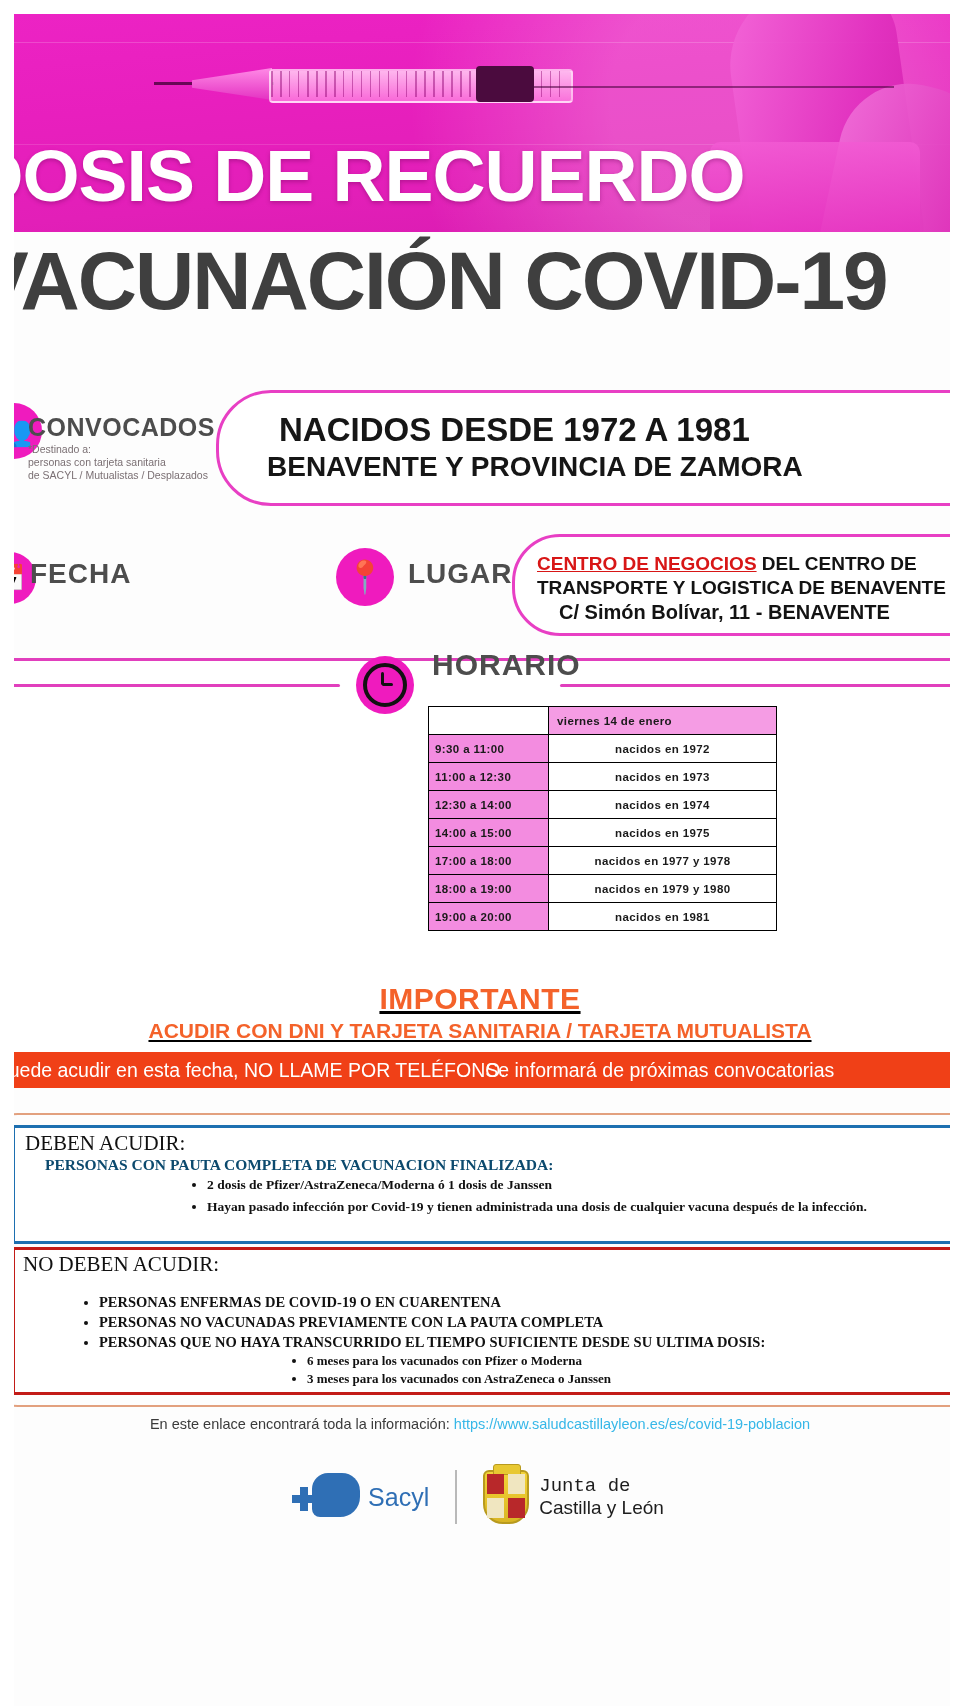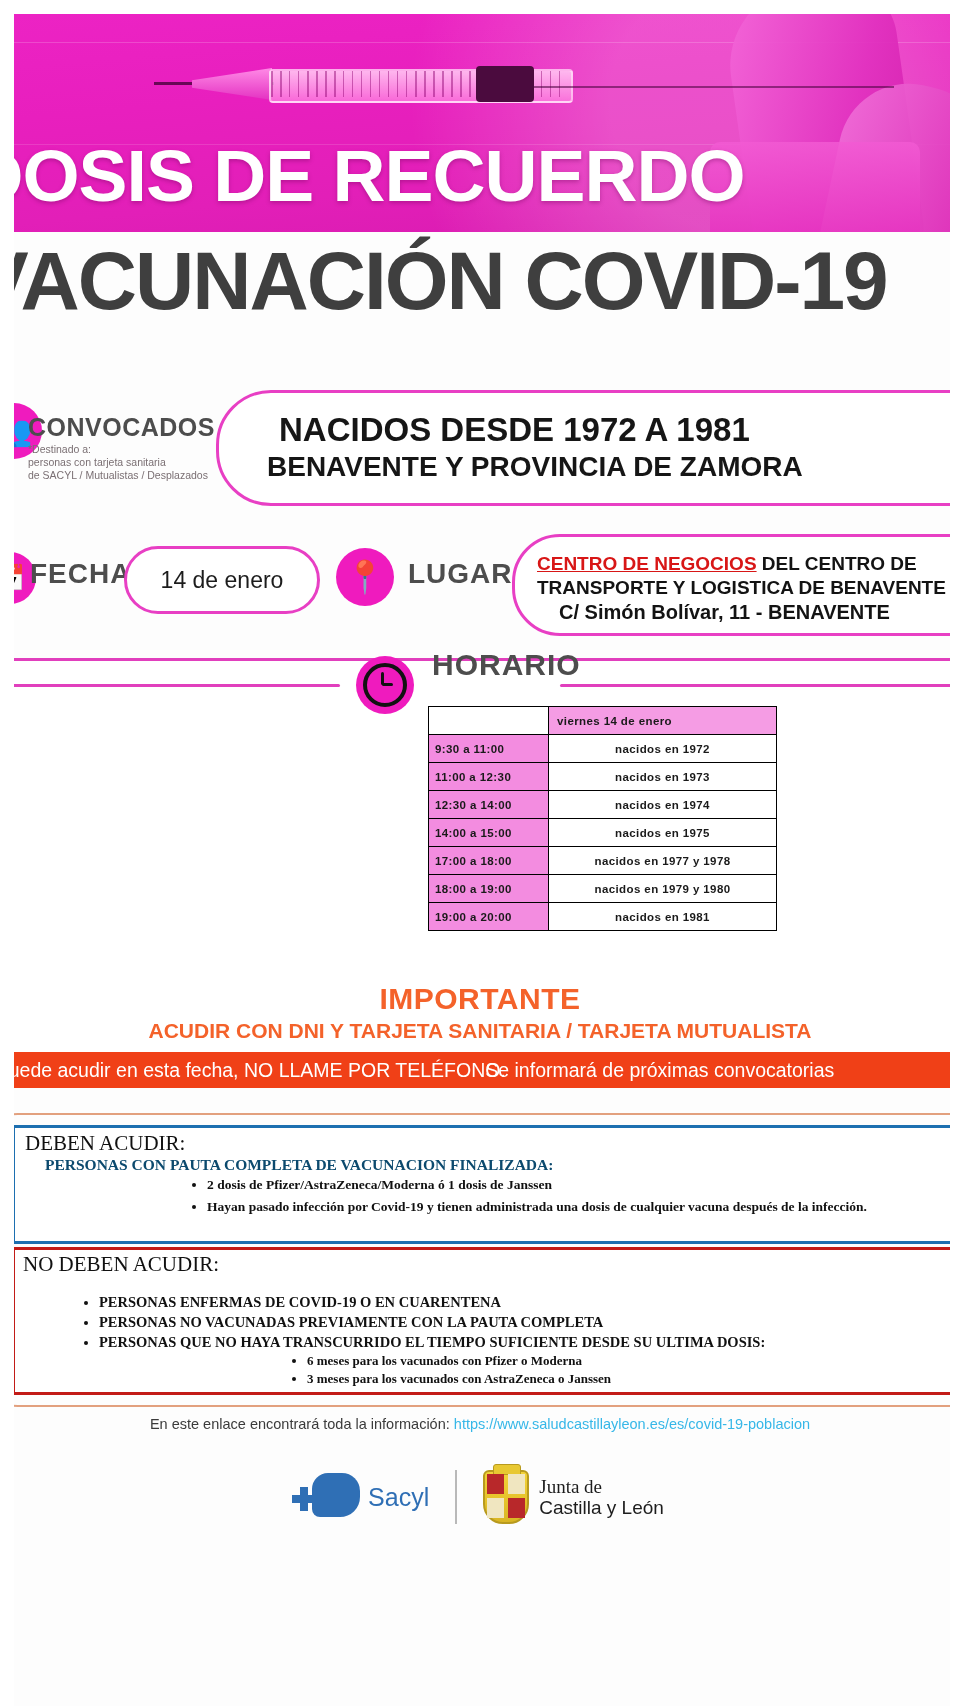--- a/index.html
+++ b/index.html
@@ -214,21 +214,21 @@
     color:#1a1a1a;
     letter-spacing:.4px;
   }
   .sched .c-time{width:112px;background:#f38ce0;padding-left:6px;text-align:left;}
   .sched .c-val{width:218px;background:#ffffff;text-align:center;}
   .sched .hdr-blank{background:#ffffff;border:1px solid #000;}
   .sched .hdr-day{background:#f59ce4;text-align:left;padding-left:8px;}
 
   
   .importante{
-    position:absolute;left:0;top:982px;width:960px;text-align:center;
+    position:absolute;left:0;top:982px;width:960px;text-align:center;text-decoration:underline;
   }
   .imp-title{
     font-weight:bold;font-size:30px;color:#f4622a;letter-spacing:.5px;
     font-family:"Liberation Sans", sans-serif;
   }
   .imp-sub{
     margin-top:3px;
     font-weight:bold;font-size:21px;color:#f4622a;
     font-family:"Liberation Sans", sans-serif;
   }
@@ -322,21 +322,21 @@
     background:linear-gradient(180deg,#f2d23a 0%, #eac72f 40%, #d9b524 100%);
     border:2px solid #b89a1e;
     border-radius:6px 6px 20px 20px;
   }
   .shield .q1{position:absolute;left:2px;top:2px;width:17px;height:20px;background:#b8282a;}
   .shield .q2{position:absolute;right:2px;top:2px;width:17px;height:20px;background:#f0e6c0;}
   .shield .q3{position:absolute;left:2px;bottom:4px;width:17px;height:20px;background:#f0e6c0;}
   .shield .q4{position:absolute;right:2px;bottom:4px;width:17px;height:20px;background:#b8282a;}
   .shield .crown{position:absolute;left:8px;top:-8px;width:26px;height:9px;background:#e8c832;border:1px solid #b89a1e;border-radius:3px 3px 0 0;}
   .junta-txt{line-height:21px;}
-  .junta-txt .j1{font-size:19px;color:#1d1d1d;font-family:Liberation Serif, serif;}
+  .junta-txt .j1{font-size:19px;color:#1d1d1d;font-family:Liberation Mono, monospace;}
   .junta-txt .j2{font-size:19px;font-weight:normal;color:#1d1d1d;font-family:"Liberation Sans", sans-serif;}
 </style>
 </head>
 <body>
 
 <div class="poster">
 
   <div class="hero">
     <div class="hgline"></div>
     <div class="hgline2"></div>
@@ -368,23 +368,20 @@
       <div class="l1">NACIDOS DESDE 1972 A 1981</div>
       <div class="l2">BENAVENTE Y PROVINCIA DE ZAMORA</div>
     </div>
   </div>
 
   <div class="row-fecha">
     <div class="ico-circle ico-cal">
       <span class="cal-glyph">📅</span>
     </div>
     <div class="lbl-fecha">FECHA</div>
-    <div class="pill-fecha">
-      <span>14 de enero</span>
-    </div>
 
     <div class="ico-circle ico-pin">
       <span class="pin-glyph">📍</span>
     </div>
     <div class="lbl-lugar">LUGAR</div>
     <div class="pill-lugar">
       <div class="ln ln1"><span class="redu">CENTRO DE NEGOCIOS</span><span> DEL CENTRO DE</span></div>
       <div class="ln ln2">TRANSPORTE Y LOGISTICA DE BENAVENTE</div>
       <div class="ln ln3">C/ Simón Bolívar, 11 - BENAVENTE</div>
     </div>

